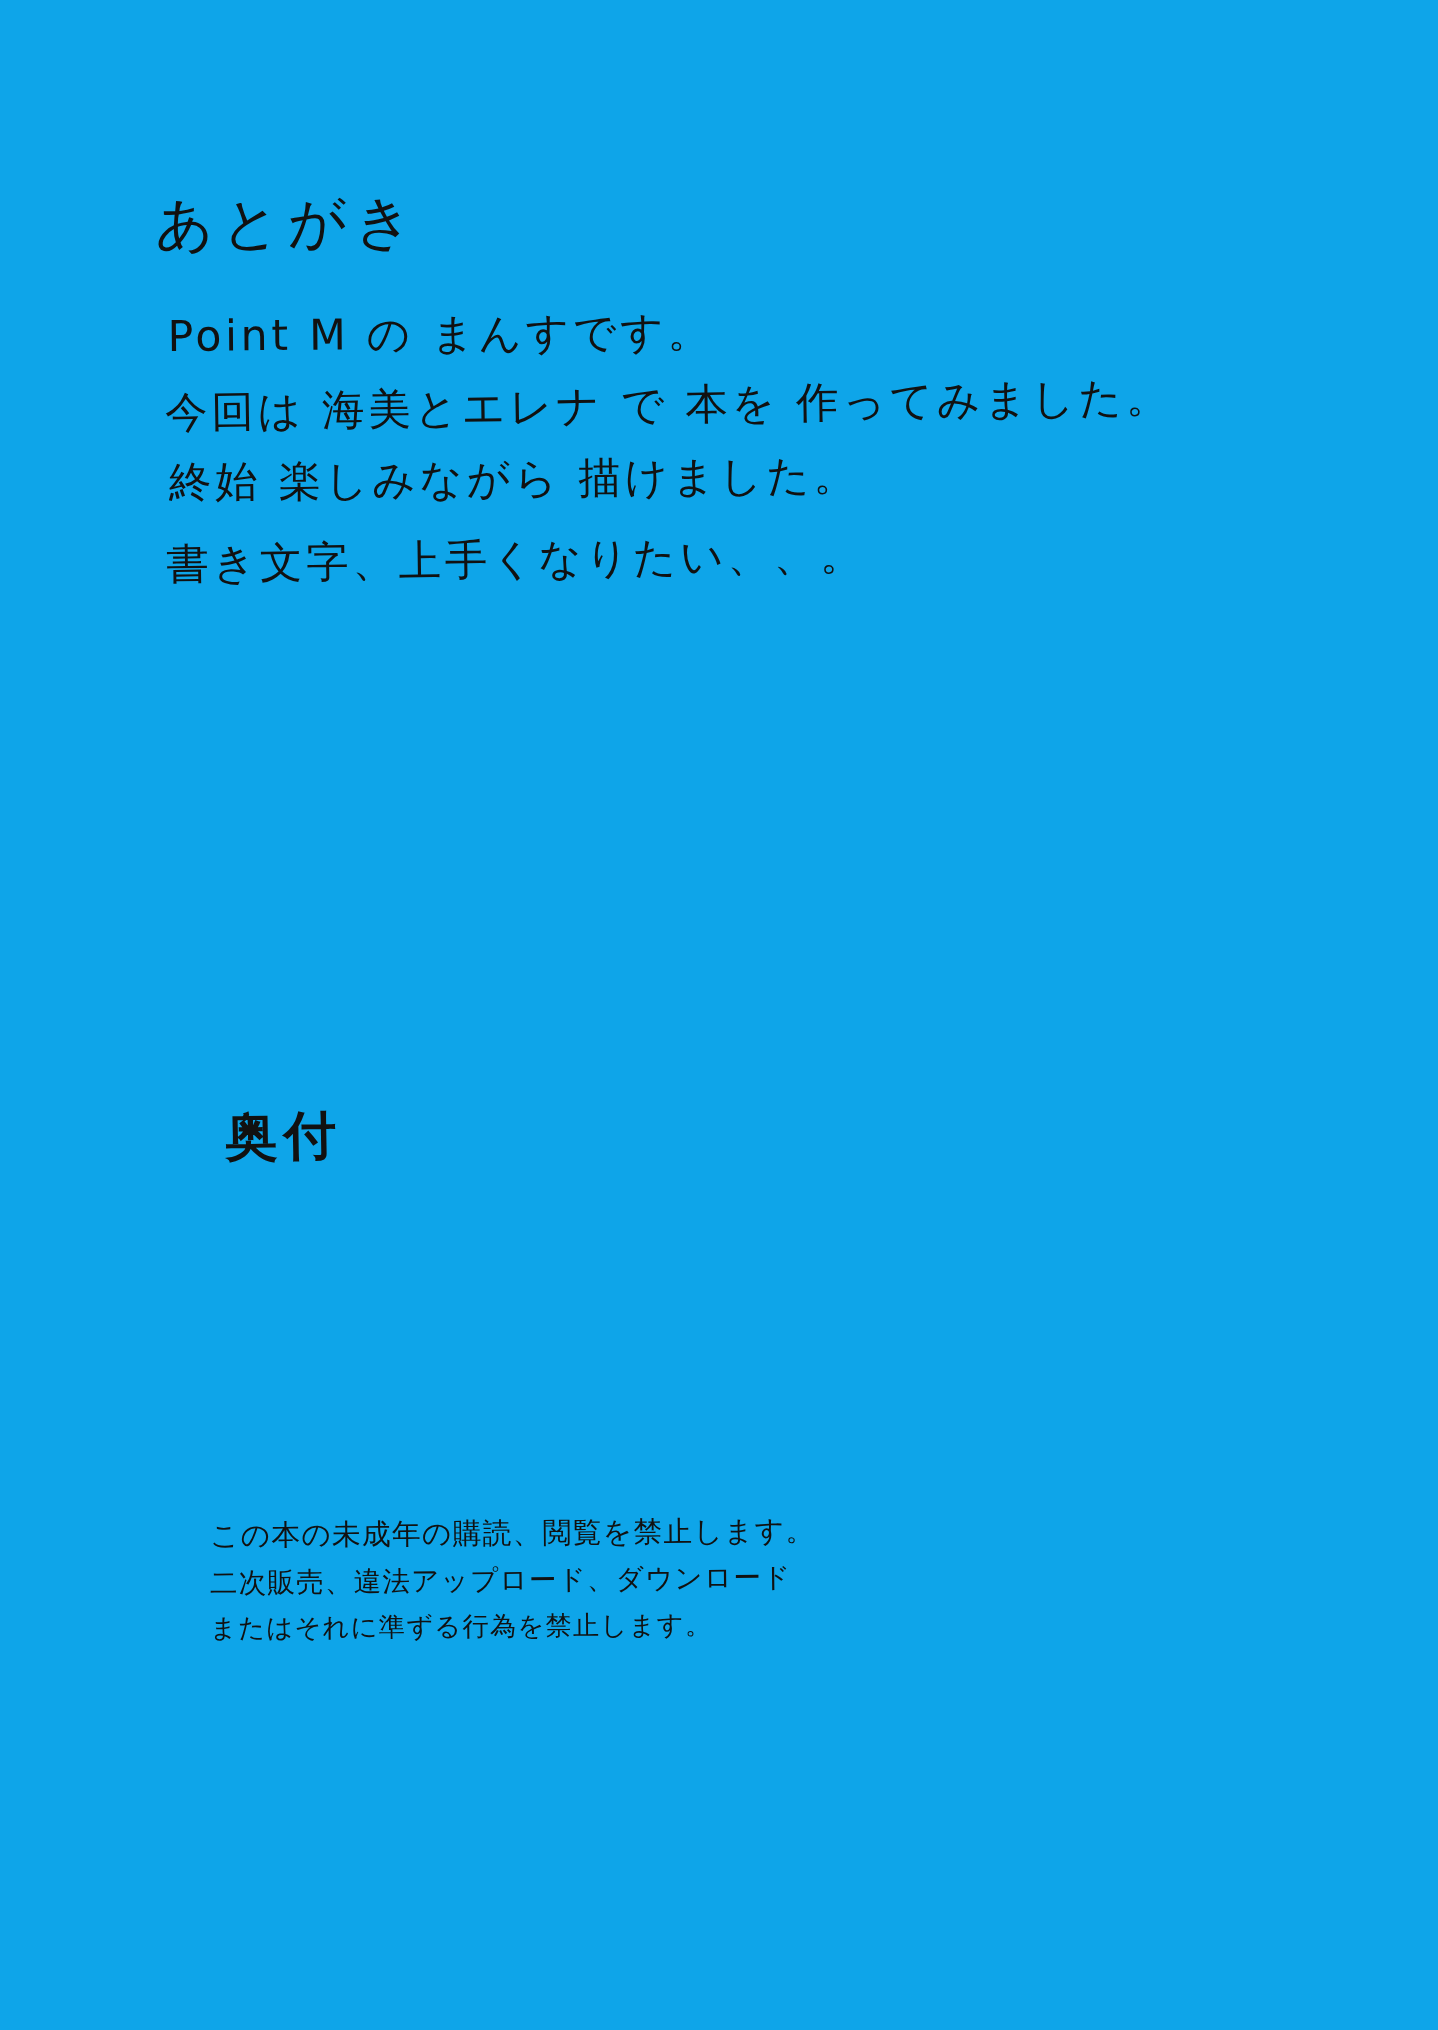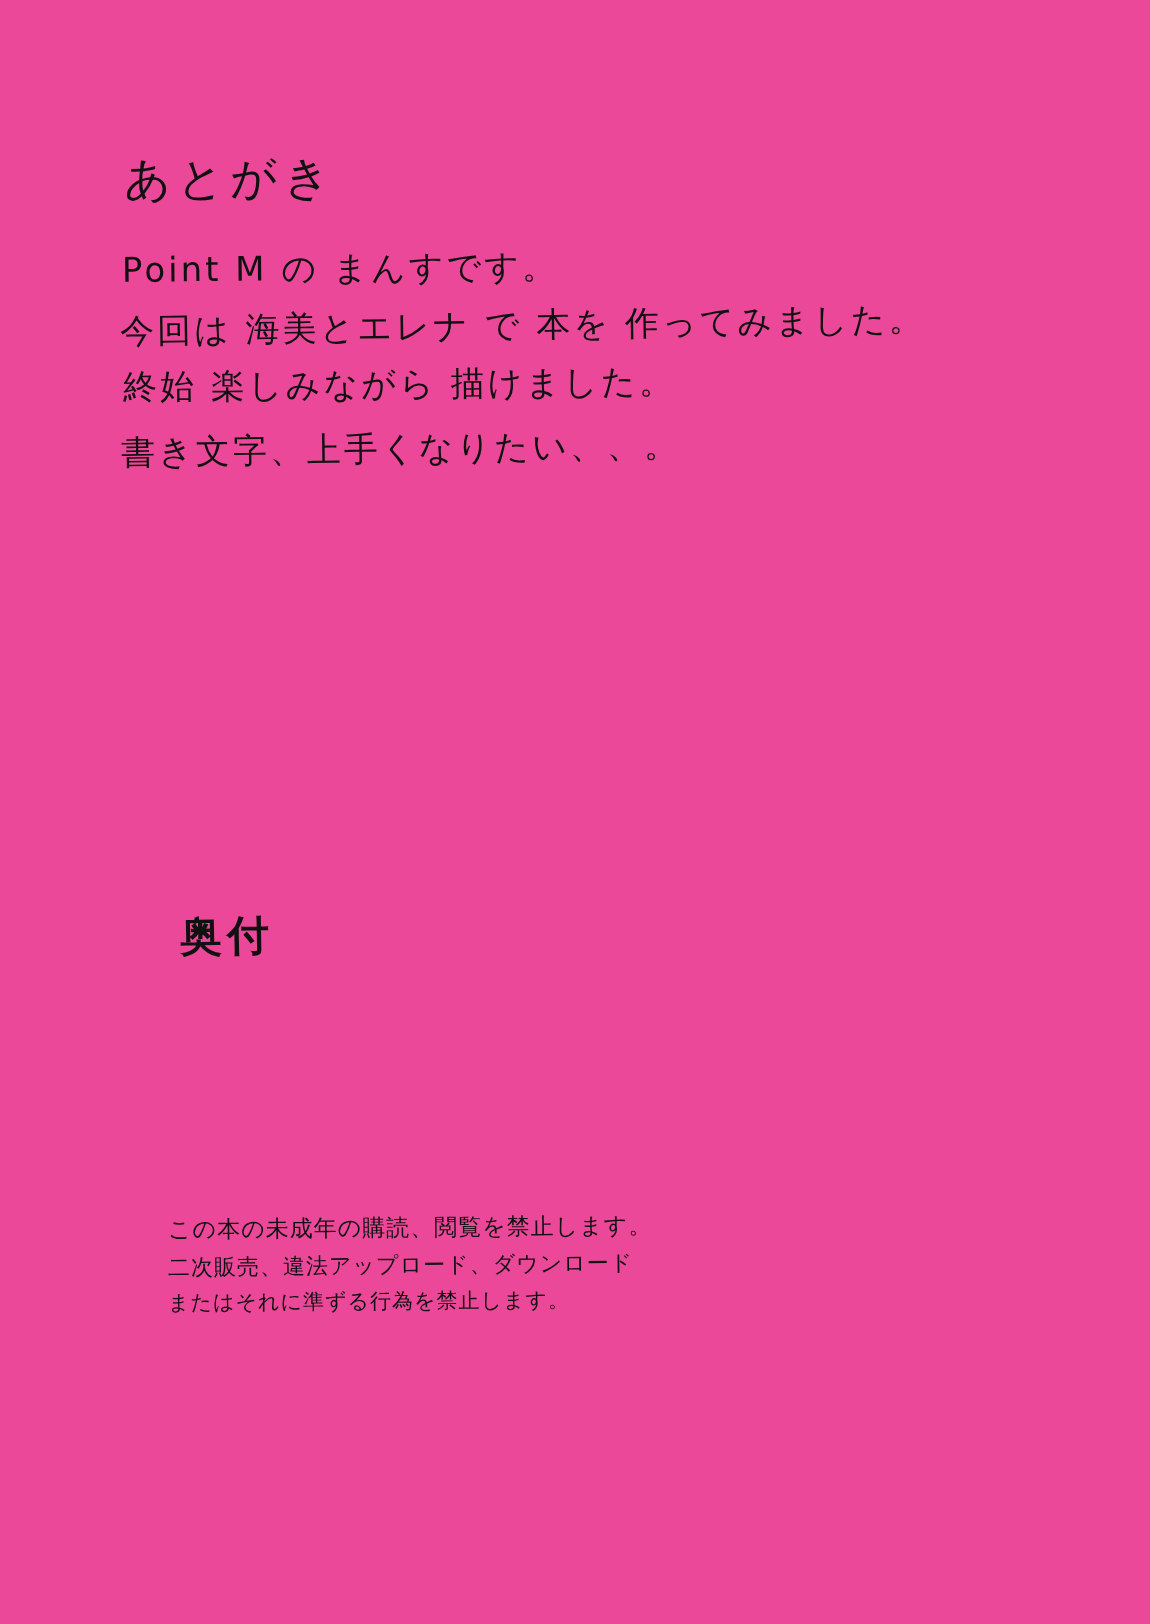--- a/index.html
+++ b/index.html
@@ -13,42 +13,42 @@
     height: 1624px;
     position: relative;
     overflow: hidden;
     font-family: "DejaVu Sans", sans-serif;
     color: #111111;
   }
 
   .page {
     position: absolute;
     inset: 0;
-    background: #ec4899;
+    background: #0ea5e9;
   }
 
   
   .afterword {
     position: absolute;
     left: 120px;
     top: 148px;
     width: 880px;
   }
 
   .afterword-title {
     font-size: 46px;
     line-height: 1.15;
     letter-spacing: 6px;
     font-weight: 400;
     margin: 0 0 48px 4px;
     transform: rotate(-0.7deg);
   }
 
   .afterword-lines {
-    margin: 0;
+    margin: 12px;
     padding: 0;
     list-style: none;
   }
 
   .afterword-lines li {
     font-size: 34px;
     line-height: 1.0;
     letter-spacing: 3px;
     margin: 0 0 24px 0;
     white-space: pre;
@@ -56,21 +56,21 @@
 
   .afterword-lines li:nth-child(1) { transform: rotate(-0.5deg); margin-left: 2px; }
   .afterword-lines li:nth-child(2) { transform: rotate(-0.9deg); margin-left: 0px; }
   .afterword-lines li:nth-child(3) { transform: rotate(-0.6deg); margin-left: 3px; }
   .afterword-lines li:nth-child(4) { transform: rotate(-0.8deg); margin-left: 1px; margin-top: 30px; }
 
   
   .colophon {
     position: absolute;
     left: 168px;
-    top: 907px;
+    top: 880px;
     width: 820px;
   }
 
   .colophon-title {
     font-size: 42px;
     line-height: 1.1;
     letter-spacing: 5px;
     margin: 0 0 26px 12px;
     transform: rotate(-1deg);
   }

